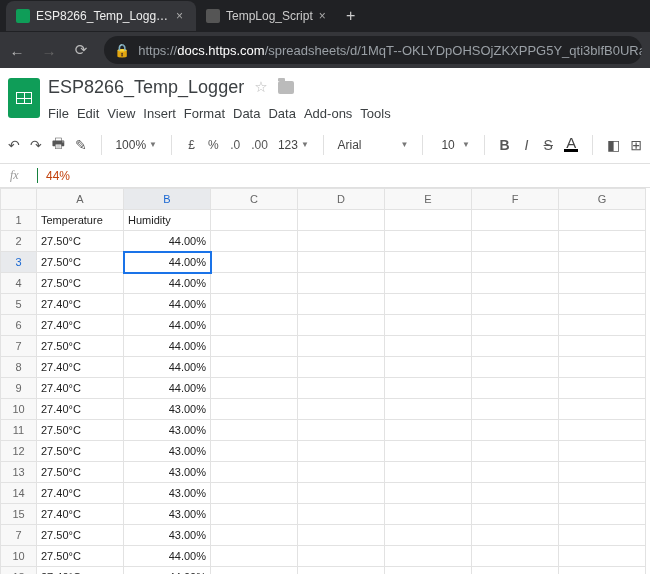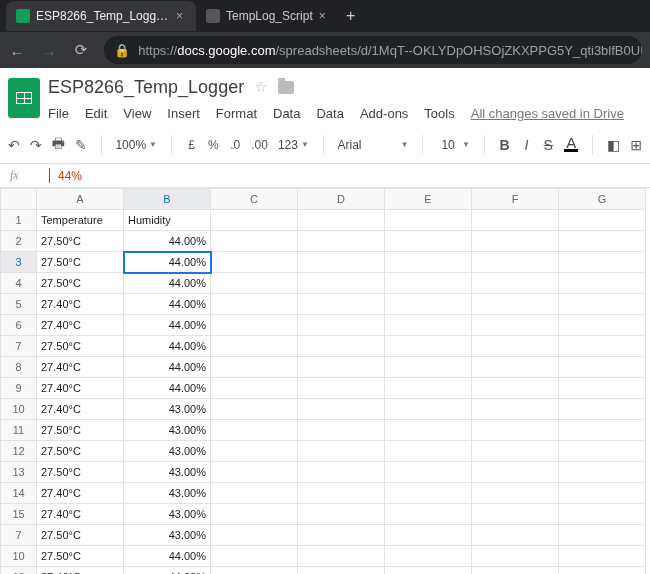--- a/index.html
+++ b/index.html
@@ -29,38 +29,38 @@
 .sheets-logo { width: 32px; height: 40px; background:#0f9d58; border-radius: 3px; display:flex; align-items:center; justify-content:center; margin-top:4px;}
 .sheets-logo-inner { width:16px; height:12px; background:#fff; display:grid; grid-template-columns:1fr 1fr; grid-template-rows:1fr 1fr; gap:1px; padding:1px; }
 .sheets-logo-inner div{background:#0f9d58;}
 .hdr-right { flex:1; }
 .title-row { display:flex; align-items:center; gap:10px; height:26px; }
 .doc-title { font-size:18px; color:#3c4043; }
 .star { color:#bbb; font-size:15px; }
 .folder { width:16px; height:13px; background:#bbb; border-radius:2px; position:relative;}
 .folder::before{content:"";position:absolute;top:-3px;left:0;width:7px;height:3px;background:#bbb;border-radius:1px 1px 0 0;}
 
-.menu-row { display:flex; align-items:center; gap:16px; font-size:13px; color:#3c4043; height:26px; }
+.menu-row { display:flex; align-items:center; gap:8px; font-size:13px; color:#3c4043; height:26px; }
 .menu-item { }
 .saved { color:#777; text-decoration: underline; }
 
 
 .toolbar { display:flex; align-items:center; height:38px; border-bottom:1px solid #e0e0e0; padding:0 8px; gap:10px; font-size:12px; color:#444; }
 .tb-btn { width:18px; text-align:center; font-size:14px; color:#555;}
 .tb-sep { width:1px; height:20px; background:#e0e0e0; margin:0 4px;}
 .tb-drop { display:flex; align-items:center; gap:3px;}
 .tb-drop .caret{font-size:8px;color:#777;}
 .txt { font-size:12px;}
 .bold{font-weight:bold;} .ital{font-style:italic;} .strike{text-decoration:line-through;}
 .colorA{font-size:15px; border-bottom:3px solid #000; padding:0 2px;line-height:12px;}
 .paint{font-size:14px;}
 
 
 .fbar { display:flex; align-items:center; height:24px; border-bottom:1px solid #e0e0e0; font-size:12px;}
-.fx { width:50px; text-align:left; padding-left:10px; color:#999; font-style:italic; border-right:1px solid #15803d; font-family: serif;}
+.fx { width:38px; text-align:left; padding-left:10px; color:#999; font-style:italic; border-right:1px solid #15803d; font-family: serif;}
 .fval { padding-left:8px; color:#c2410c;}
 
 
 .sheet { overflow:hidden; }
 .grid { border-collapse:collapse; table-layout:fixed;}
 .grid th,.grid td{ border:1px solid #e2e2e2; font-size:11px; font-weight:normal; height:21px; padding:0 4px; white-space:nowrap;}
 .grid th { background:#f8f8f8; color:#666; text-align:center;}
 .grid th.corner{width:36px;}
 .grid th.col{width:87px;}
 .grid th.rowh{width:36px; text-align:center;}
@@ -87,21 +87,21 @@
       <span class="close">×</span>
     </div>
     <div class="newtab">+</div>
   </div>
   <div class="addr-row">
     <span class="navbtn">←</span>
     <span class="navbtn disabled">→</span>
     <span class="navbtn">⟳</span>
     <div class="url-bar">
       <span class="secure">🔒</span>
-      <span class="urltext"><span>https://</span><span class="white">docs.google.com</span><span>/spreadsheets/d/1MqT--OKLYDpOHSOjZKXPPG5Y_qti3blfB0URa2Lm1e0/ed</span></span>
+      <span class="urltext"><span>https://</span><span class="white">docs.https.com</span><span>/spreadsheets/d/1MqT--OKLYDpOHSOjZKXPPG5Y_qti3blfB0URa2Lm1e0/ed</span></span>
     </div>
   </div>
 </div>
 
 <div class="sheets-hdr">
   <div class="sheets-logo">
     <div class="sheets-logo-inner">
         <div></div>
         <div></div>
         <div></div>
@@ -117,21 +117,20 @@
     <div class="menu-row">
       <span class="menu-item">File</span>
       <span class="menu-item">Edit</span>
       <span class="menu-item">View</span>
       <span class="menu-item">Insert</span>
       <span class="menu-item">Format</span>
       <span class="menu-item">Data</span>
       <span class="menu-item">Data</span>
       <span class="menu-item">Add-ons</span>
       <span class="menu-item">Tools</span>
-      <span class="saved">All changes saved in Drive</span>
     </div>
   </div>
 </div>
 
 <div class="toolbar">
   <span class="tb-btn">↶</span>
   <span class="tb-btn">↷</span>
   <span class="tb-btn">🖶</span>
   <span class="tb-btn">✎</span>
   <span class="tb-sep"></span>

